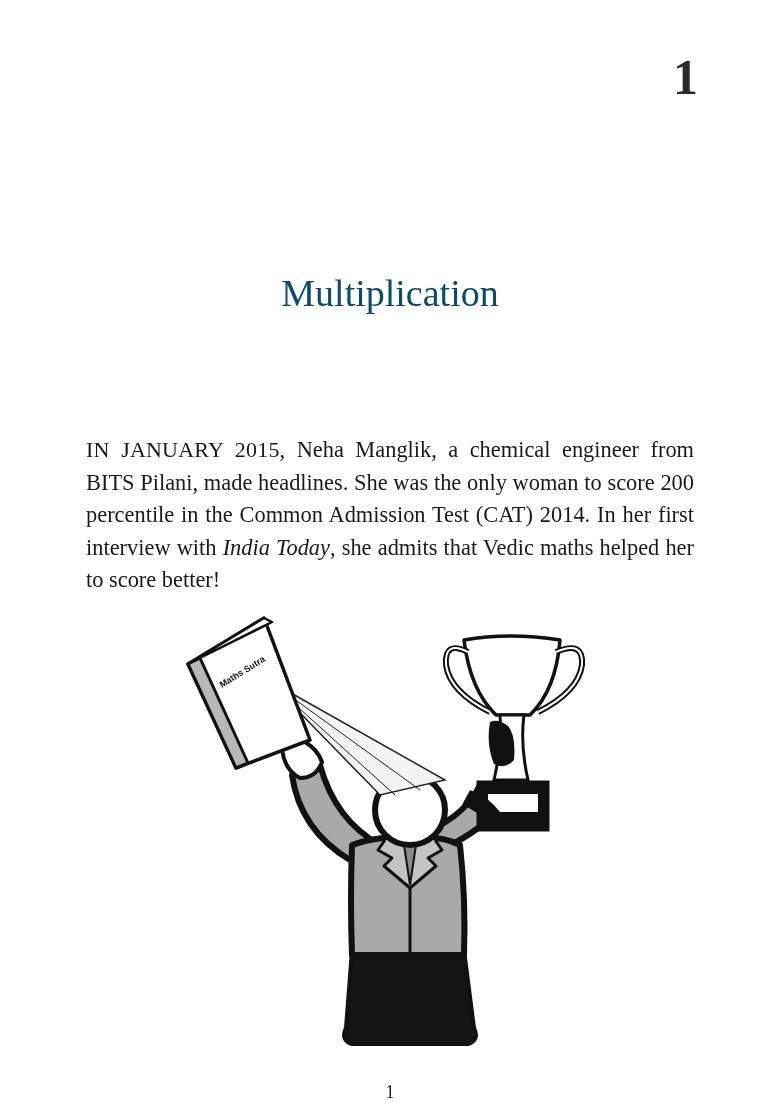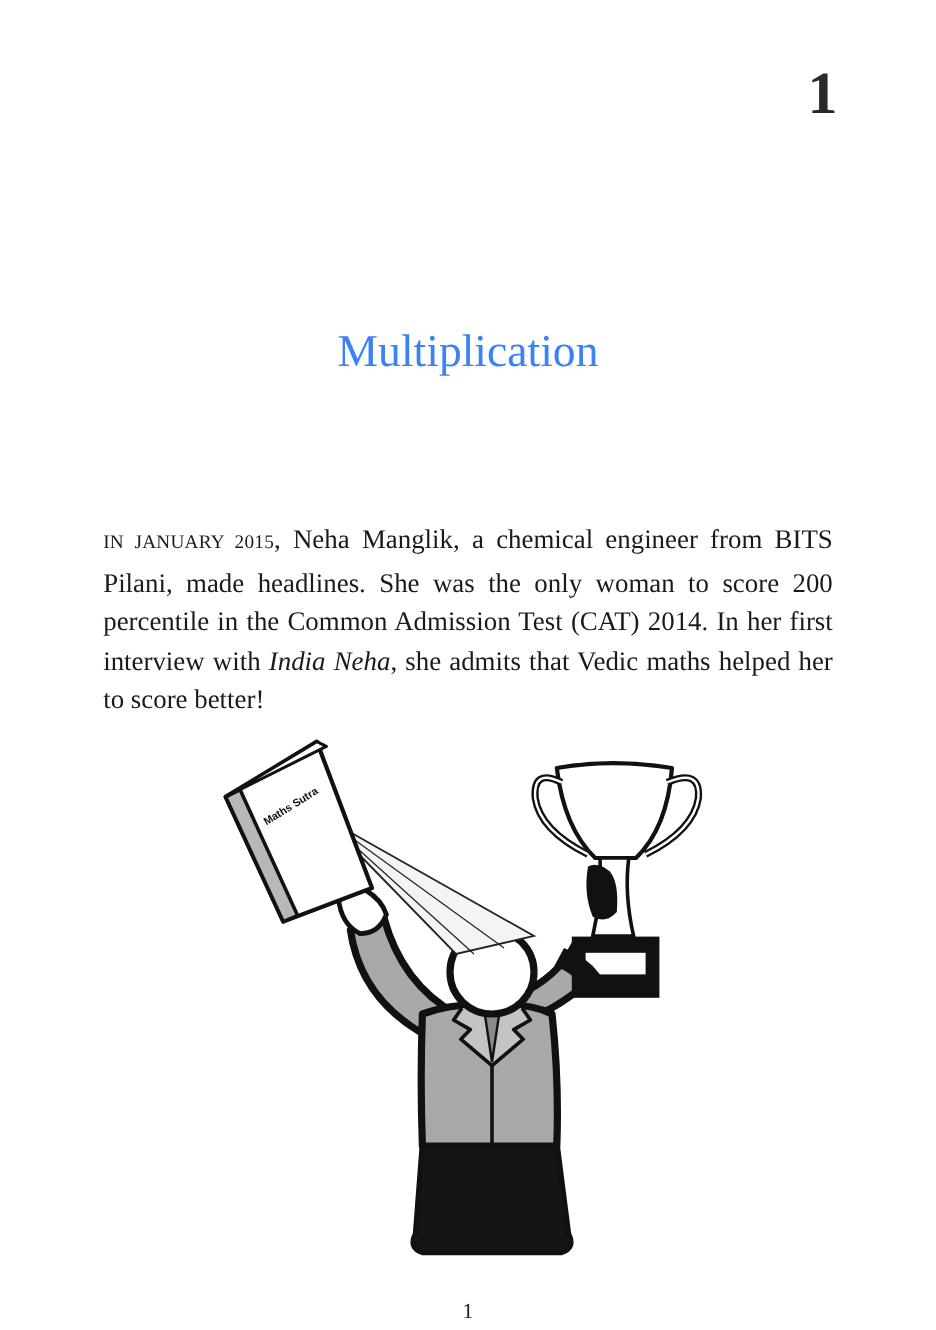--- a/index.html
+++ b/index.html
@@ -25,35 +25,35 @@
       color: #2a2a2a;
     }
     .chapter-title {
       position: absolute;
       top: 274px;
       left: 0;
       width: 780px;
       text-align: center;
       font-size: 38px;
       line-height: 1;
-      color: #3b82f6;
+      color: #0c4a6e;
     }
     .body-text {
       position: absolute;
       top: 434px;
       left: 86px;
       width: 608px;
       font-size: 22.4px;
       line-height: 32.5px;
       text-align: justify;
       text-align-last: left;
       color: #1a1a1a;
     }
     .body-text .lead {
-      font-size: 16px;
+      font-size: 22px;
       letter-spacing: 0.2px;
     }
     .illustration {
       position: absolute;
       top: 600px;
       left: 170px;
       width: 450px;
       height: 460px;
     }
     .illustration svg {
@@ -72,21 +72,21 @@
     }
   </style>
 </head>
 <body>
 
 <div class="chapter-number">1</div>
 
 <h1 class="chapter-title" style="margin:0;font-weight:normal;">Multiplication</h1>
 
 <p class="body-text" style="margin:0;">
-  <span class="lead">IN JANUARY 2015</span><span>, Neha Manglik, a chemical engineer from BITS Pilani, made headlines. She was the only woman to score 200 percentile in the Common Admission Test (CAT) 2014. In her first interview with </span><em>India Neha</em><span>, she admits that Vedic maths helped her to score better!</span>
+  <span class="lead">IN JANUARY 2015</span><span>, Neha Manglik, a chemical engineer from BITS Pilani, made headlines. She was the only woman to score 200 percentile in the Common Admission Test (CAT) 2014. In her first interview with </span><em>India Today</em><span>, she admits that Vedic maths helped her to score better!</span>
 </p>
 
 <div class="illustration">
   <svg viewBox="170 600 450 460" xmlns="http://www.w3.org/2000/svg">
 
     <g>
       <path d="M352 950 L346 1028 Q340 1040 352 1044 L468 1044 Q480 1040 474 1028 L464 950 Z" fill="#151515" stroke="#111" stroke-width="4"></path>
     </g>
 
     <g>

